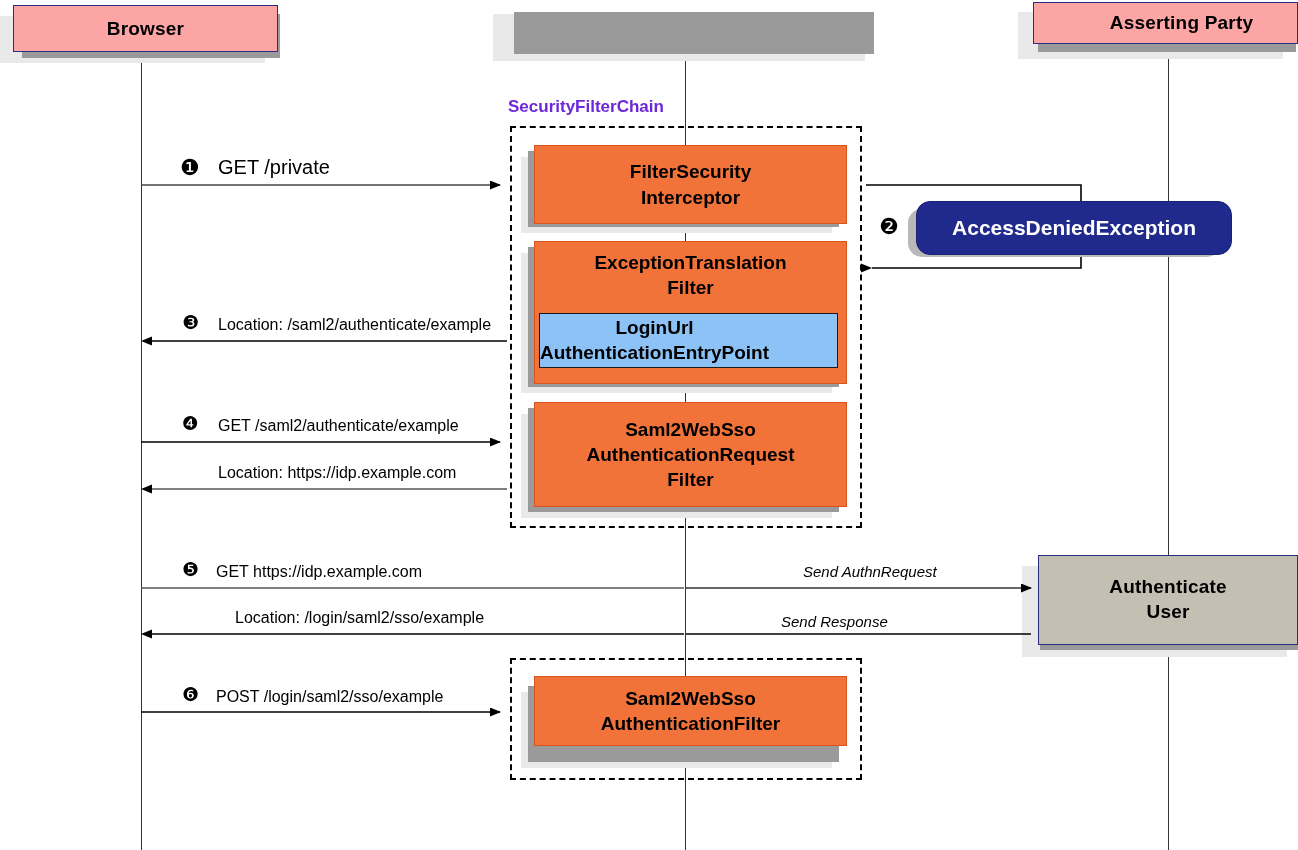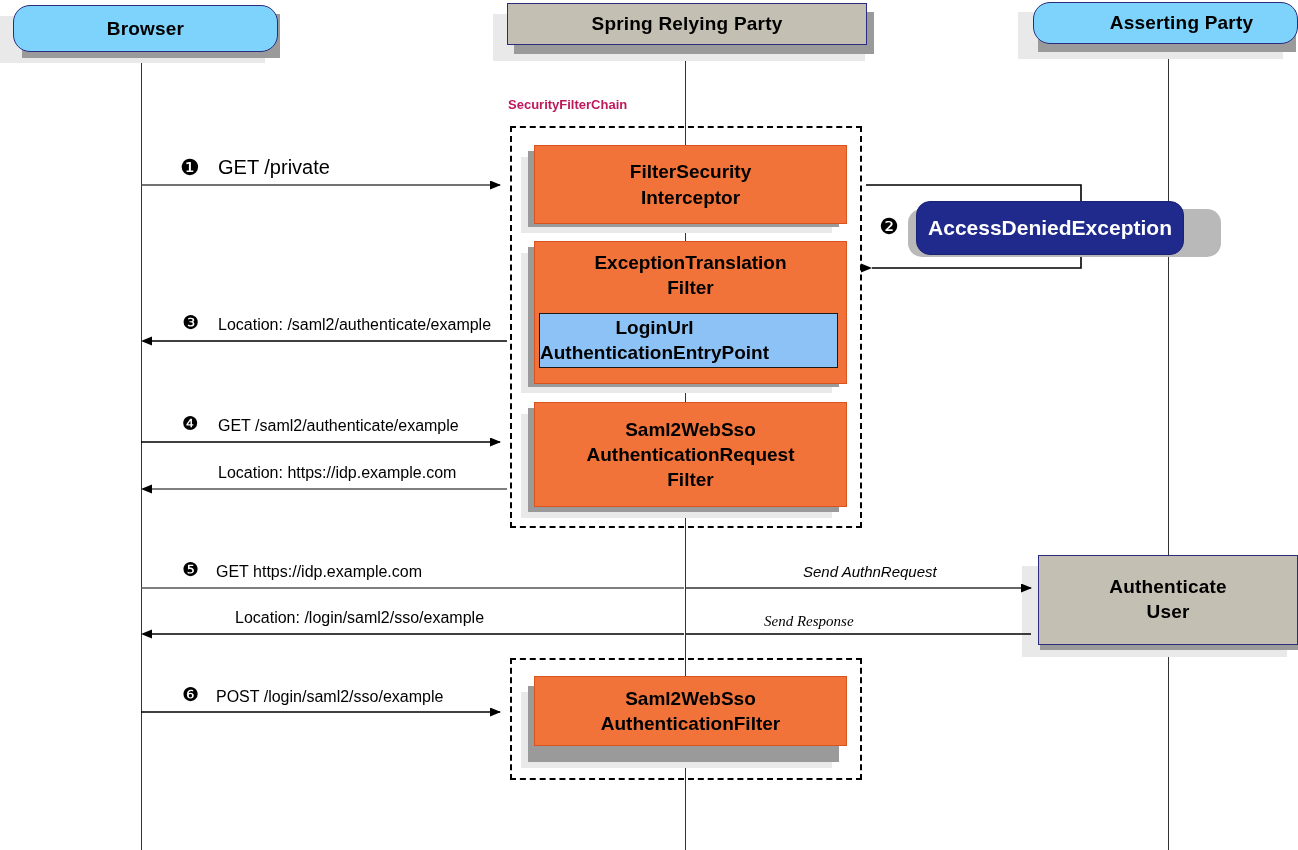--- a/index.html
+++ b/index.html
@@ -26,21 +26,21 @@
     border: 1px solid #2b2b7f;
     display: flex;
     align-items: center;
     justify-content: center;
     font-weight: bold;
     font-size: 19px;
     letter-spacing: .2px;
     color: #000;
     z-index: 6;
   }
-  .participant.purple { background: #7dd3fc; border-radius: 17px; }
+  .participant.purple { background: #fca5a5; }
   .participant.gray   { background: #c3bfb2; }
 
   
   .shadow-plate {
     position: absolute;
     z-index: 3;
   }
   .shadow-dark  { background: #9a9a9a; }
   .shadow-light { background: #e9e9e9; }
 
@@ -56,22 +56,22 @@
   .chain-box {
     position: absolute;
     box-sizing: border-box;
     border: 2px dashed #000000;
     background: transparent;
     z-index: 4;
   }
   .chain-label {
     position: absolute;
     font-weight: bold;
-    font-size: 13px;
-    color: #be185d;
+    font-size: 17px;
+    color: #6d28d9;
     z-index: 7;
     white-space: nowrap;
   }
 
   
   .filter-box {
     position: absolute;
     box-sizing: border-box;
     background: #f2733a;
     border: 1px solid #d9531e;
@@ -177,23 +177,20 @@
   <div class="lifeline" style="left:1168px; top:46px; height:804px;"></div>
 
   <div class="shadow-plate shadow-light" style="left:0px; top:16px; width:265px; height:47px;"></div>
   <div class="shadow-plate shadow-dark" style="left:22px; top:14px; width:258px; height:44px;"></div>
   <div class="participant purple" style="left:13px; top:5px; width:265px; height:47px;">
     <span>Browser</span>
   </div>
 
   <div class="shadow-plate shadow-light" style="left:493px; top:14px; width:372px; height:47px;"></div>
   <div class="shadow-plate shadow-dark" style="left:514px; top:12px; width:360px; height:42px;"></div>
-  <div class="participant gray" style="left:507px; top:3px; width:360px; height:42px;">
-    <span>Spring Relying Party</span>
-  </div>
 
   <div class="shadow-plate shadow-light" style="left:1018px; top:12px; width:265px; height:47px;"></div>
   <div class="shadow-plate shadow-dark" style="left:1038px; top:10px; width:258px; height:42px;"></div>
   <div class="participant purple" style="left:1033px; top:2px; width:265px; height:42px;padding-left:32px;">
     <span>Asserting Party</span>
   </div>
 
   <div class="chain-label" style="left:508px; top:97px;">SecurityFilterChain</div>
   <div class="chain-box" style="left:510px; top:126px; width:352px; height:402px;"></div>
 
@@ -225,21 +222,21 @@
   <div class="shadow-plate shadow-dark" style="left:528px; top:408px; width:311px; height:104px;"></div>
   <div class="filter-box" style="left:534px; top:402px; width:313px; height:105px;">
     <span>
       <span>Saml2WebSso</span><br>
       <span>AuthenticationRequest</span><br>
       <span>Filter</span>
     </span>
   </div>
 
   <div class="exception-shadow" style="left:908px; top:209px; width:313px; height:48px;"></div>
-  <div class="exception-box" style="left:916px; top:201px; width:268px; height:54px;">
+  <div class="exception-box" style="left:916px; top:201px; width:316px; height:54px;">
     <span>AccessDeniedException</span>
   </div>
 
   <div class="shadow-plate shadow-light" style="left:1022px; top:566px; width:265px; height:91px;"></div>
   <div class="shadow-plate shadow-dark" style="left:1040px; top:562px; width:258px; height:88px;"></div>
   <div class="participant gray" style="left:1038px; top:555px; width:260px; height:90px; line-height:1.3; text-align:center;">
     <span>
       <span>Authenticate</span><br>
       <span>User</span>
     </span>
@@ -303,18 +300,18 @@
 
   <span class="msg-label" style="left:218px; top:464px;">Location: https://idp.example.com</span>
 
   <span class="bullet" style="left:182px; top:560px;">❺</span>
   <span class="msg-label" style="left:216px; top:563px;">GET https://idp.example.com</span>
 
   <span class="msg-label italic" style="left:803px; top:563px;">Send AuthnRequest</span>
 
   <span class="msg-label" style="left:218px; top:609px;margin-left:17px;">Location: /login/saml2/sso/example</span>
 
-  <span class="msg-label italic" style="left:764px; top:613px;font-family:Liberation Serif, serif;">Send Response</span>
+  <span class="msg-label italic" style="left:781px; top:613px;">Send Response</span>
 
   <span class="bullet" style="left:182px; top:685px;">❻</span>
   <span class="msg-label" style="left:216px; top:688px;">POST /login/saml2/sso/example</span>
 
 </div>
 
 </body></html>

